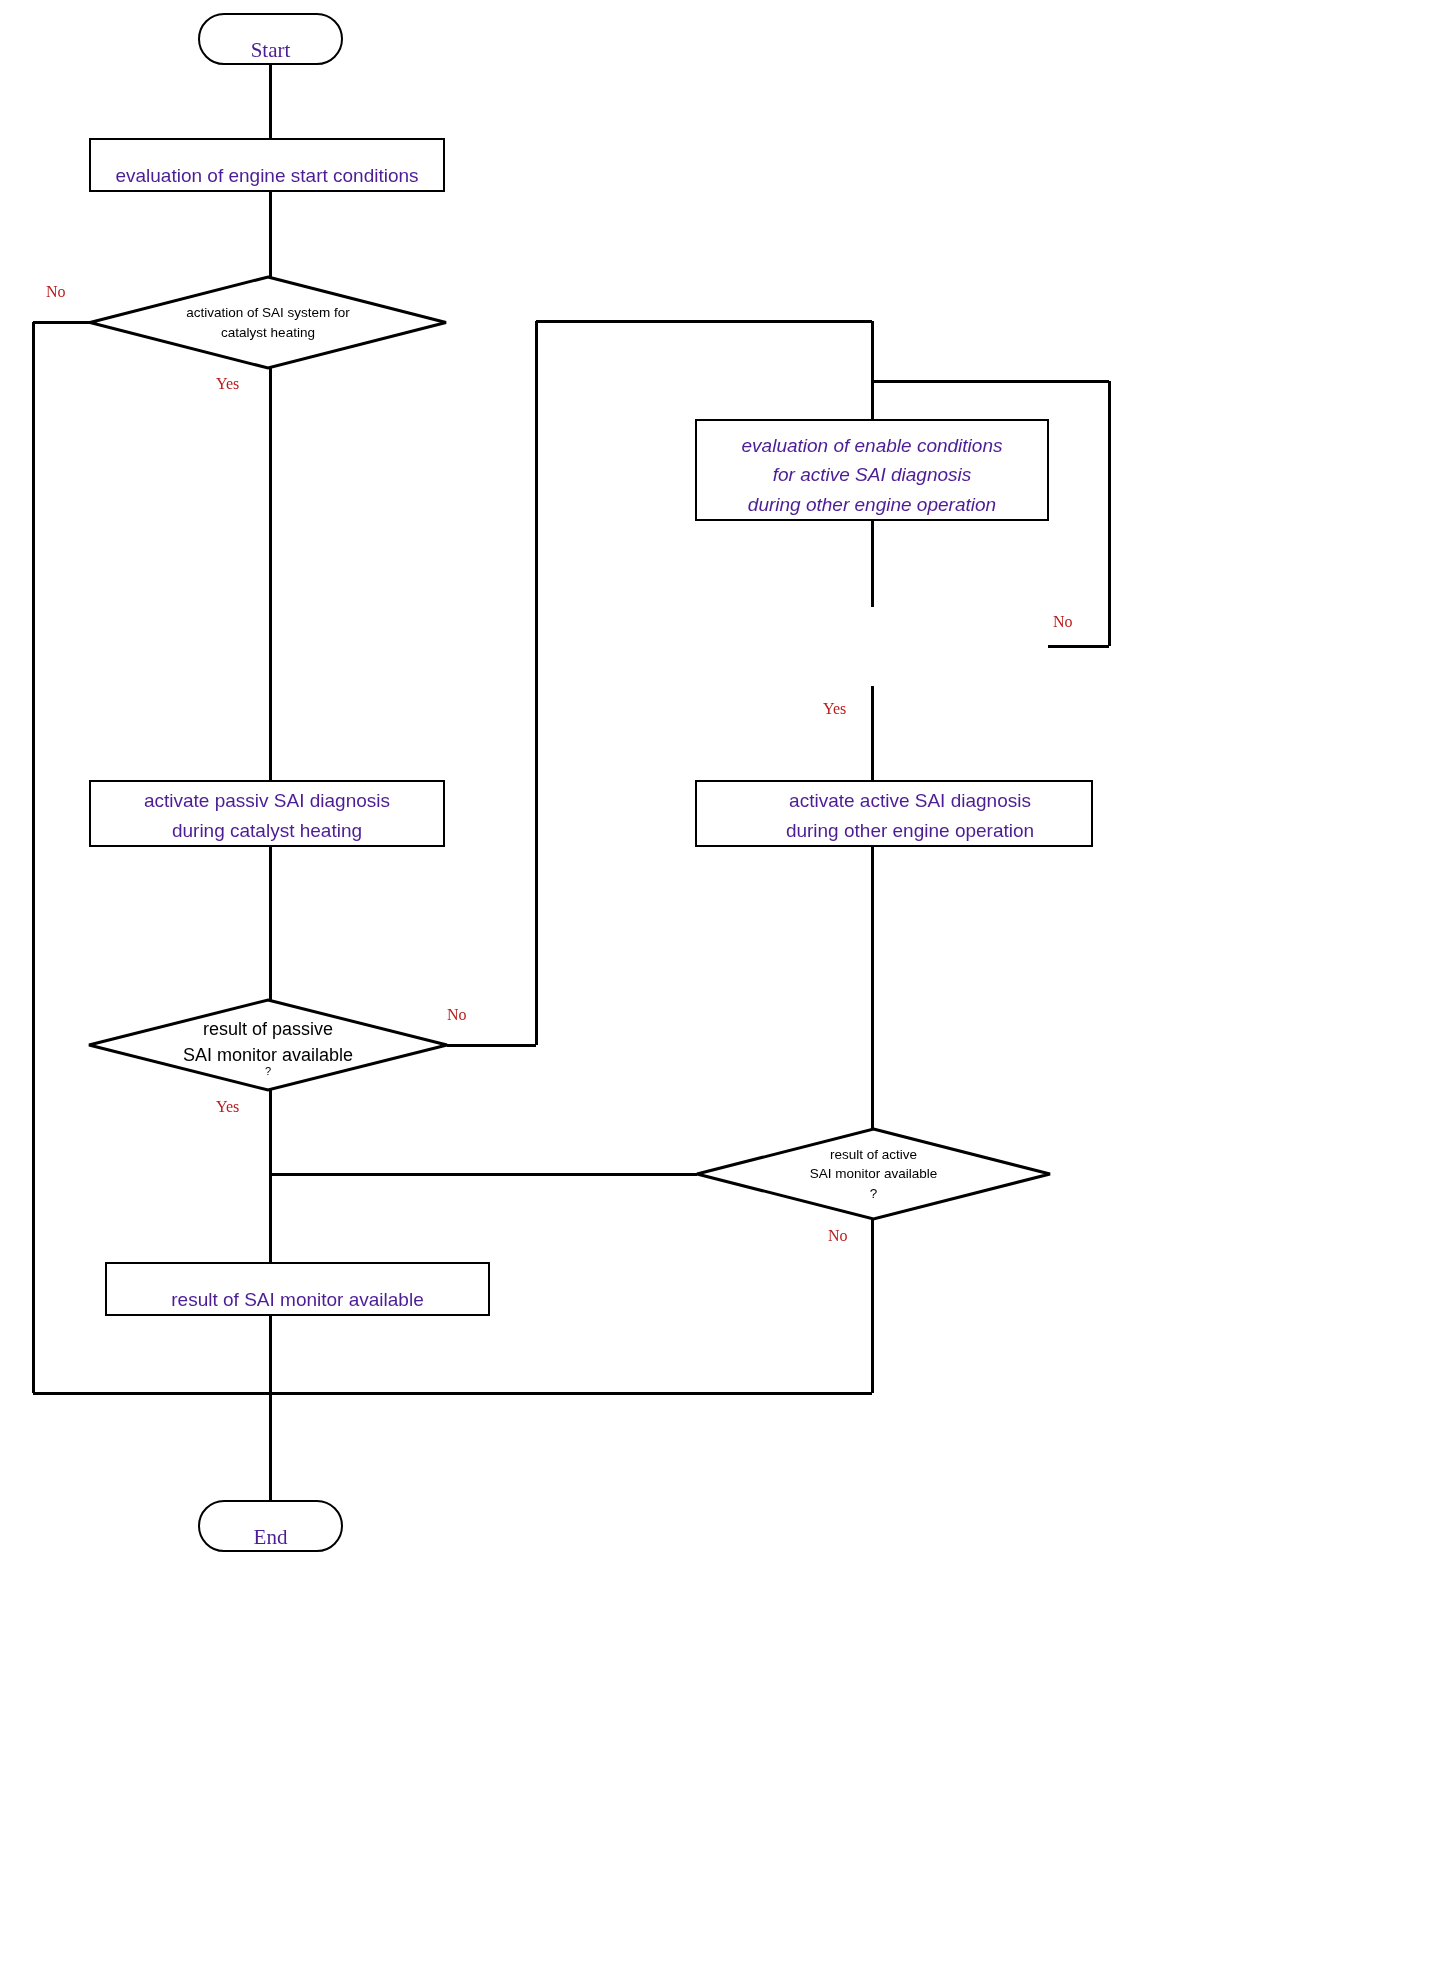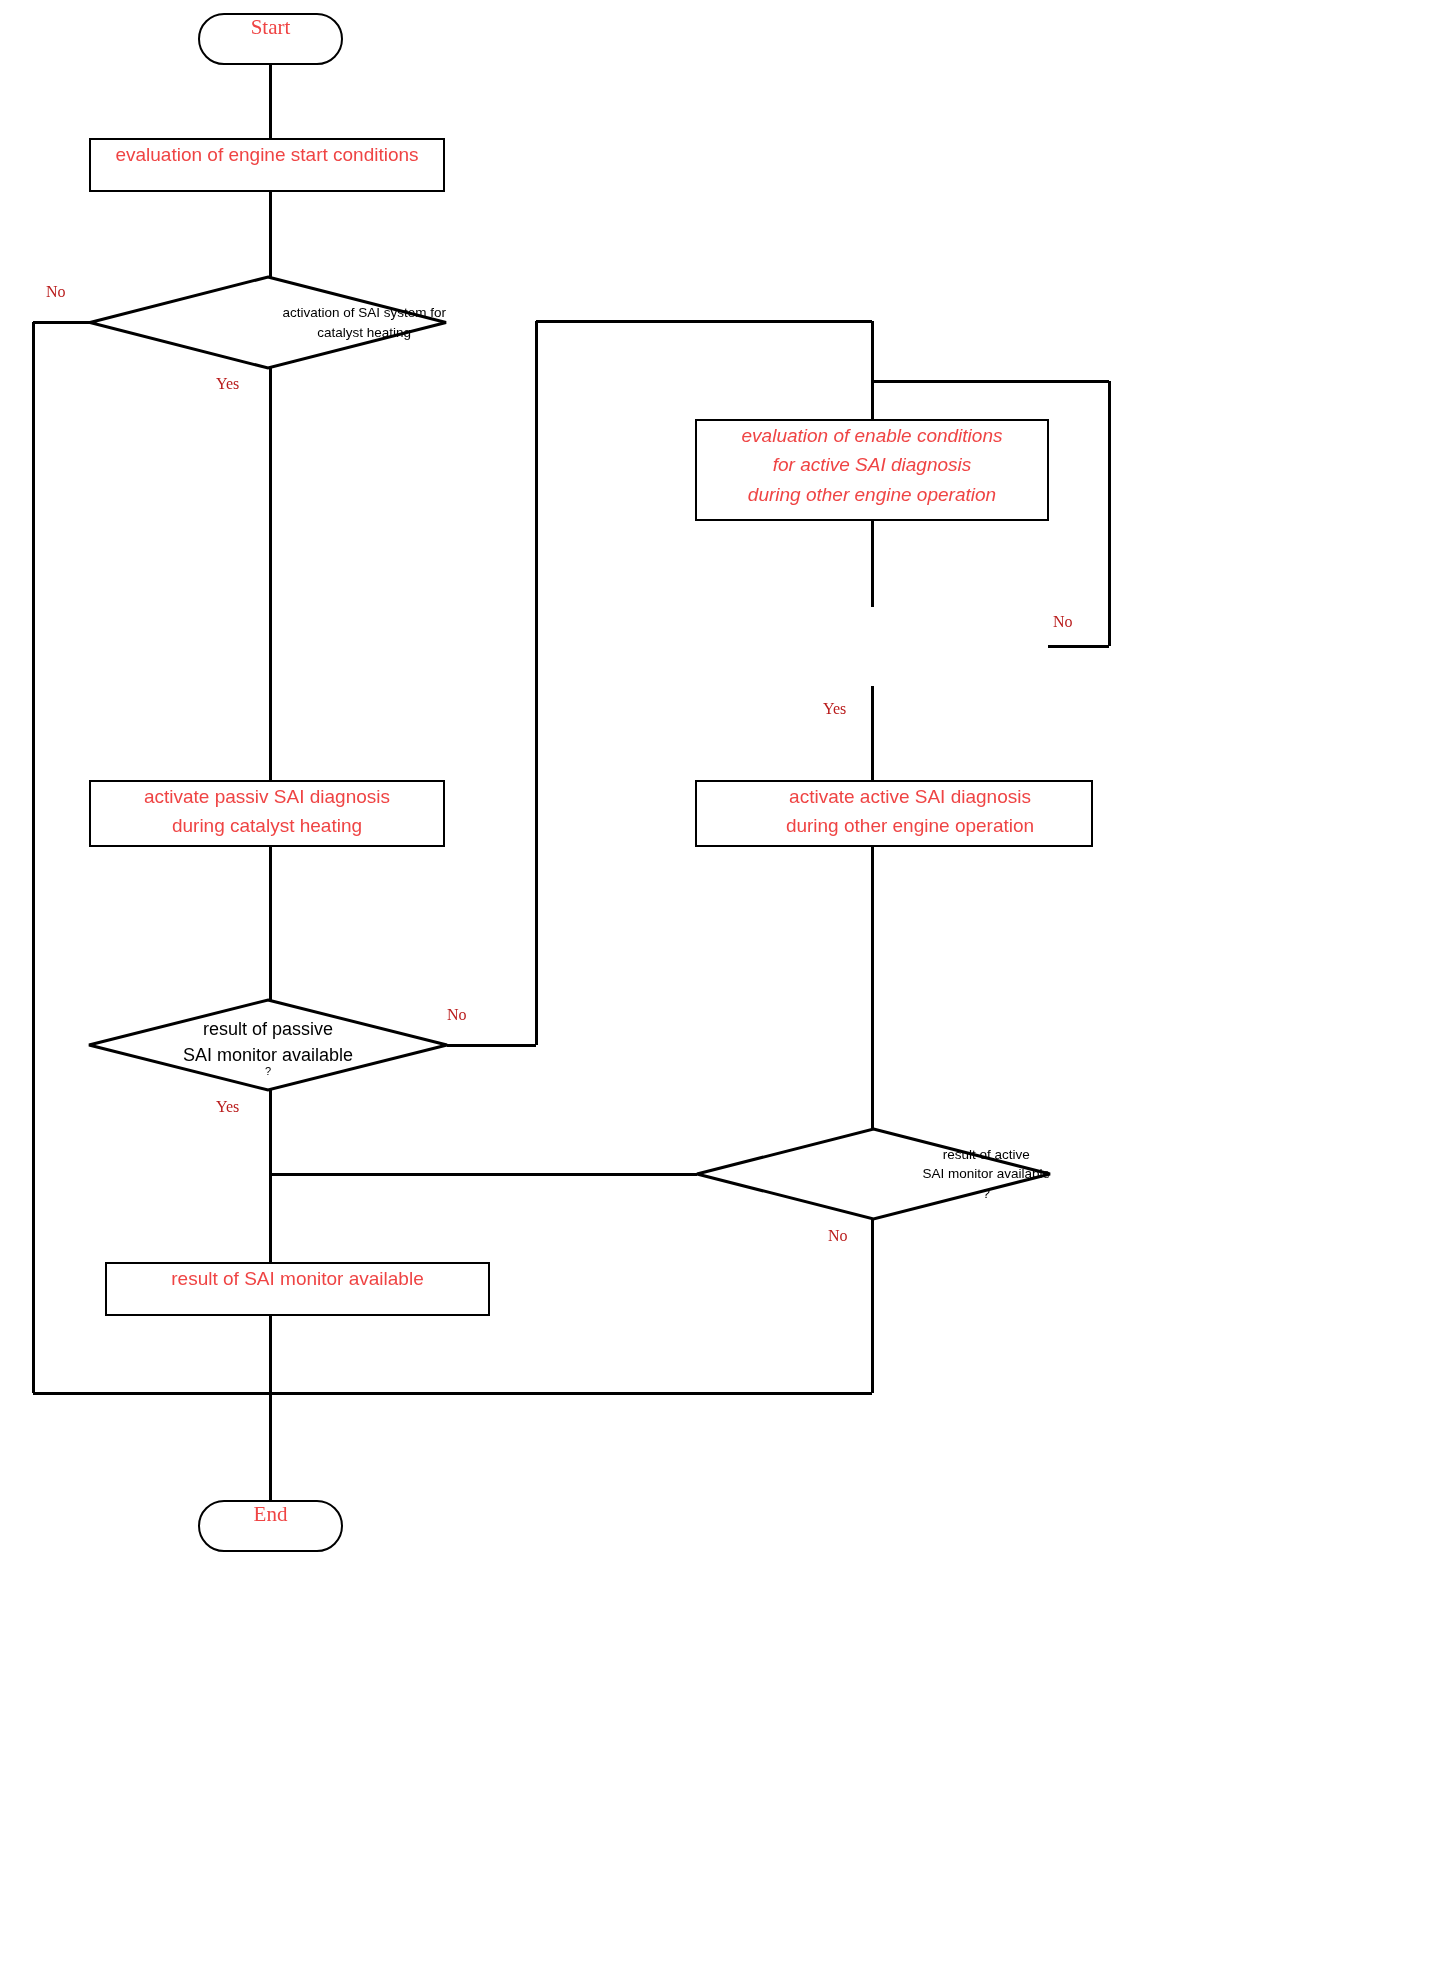--- a/index.html
+++ b/index.html
@@ -19,24 +19,24 @@
     position: absolute;
     left: 0; top: 0;
     width: 1456px;
     height: 1980px;
   }
   
   .node {
     position: absolute;
     box-sizing: border-box;
     display: flex;
-    align-items: flex-start;
+    align-items: flex-end;
     justify-content: center;
     text-align: center;
-    color: #ef4444;
+    color: #4c1d95;
   }
   .terminator {
     border: 2.5px solid #000000;
     border-radius: 30px;
     background: #ffffff;
     font-family: "Liberation Serif", serif;
     font-size: 21px;
   }
   .process {
     border: 2.5px solid #000000;
@@ -59,21 +59,21 @@
     width: 100%;
     height: 100%;
     display: flex;
     align-items: center;
     justify-content: center;
     text-align: center;
     line-height: 1.45;
     color: #000000;
     pointer-events: none;
   }
-  .dtext.tiny { font-size: 13.5px; justify-content: flex-end; }
+  .dtext.tiny { font-size: 13.5px; }
   .dtext.mid  { font-size: 18px; }
   
   .elabel {
     position: absolute;
     font-size: 16px;
     color: #b91c1c;
     white-space: nowrap;
     font-family: Liberation Serif, serif;
   }
 </style>

